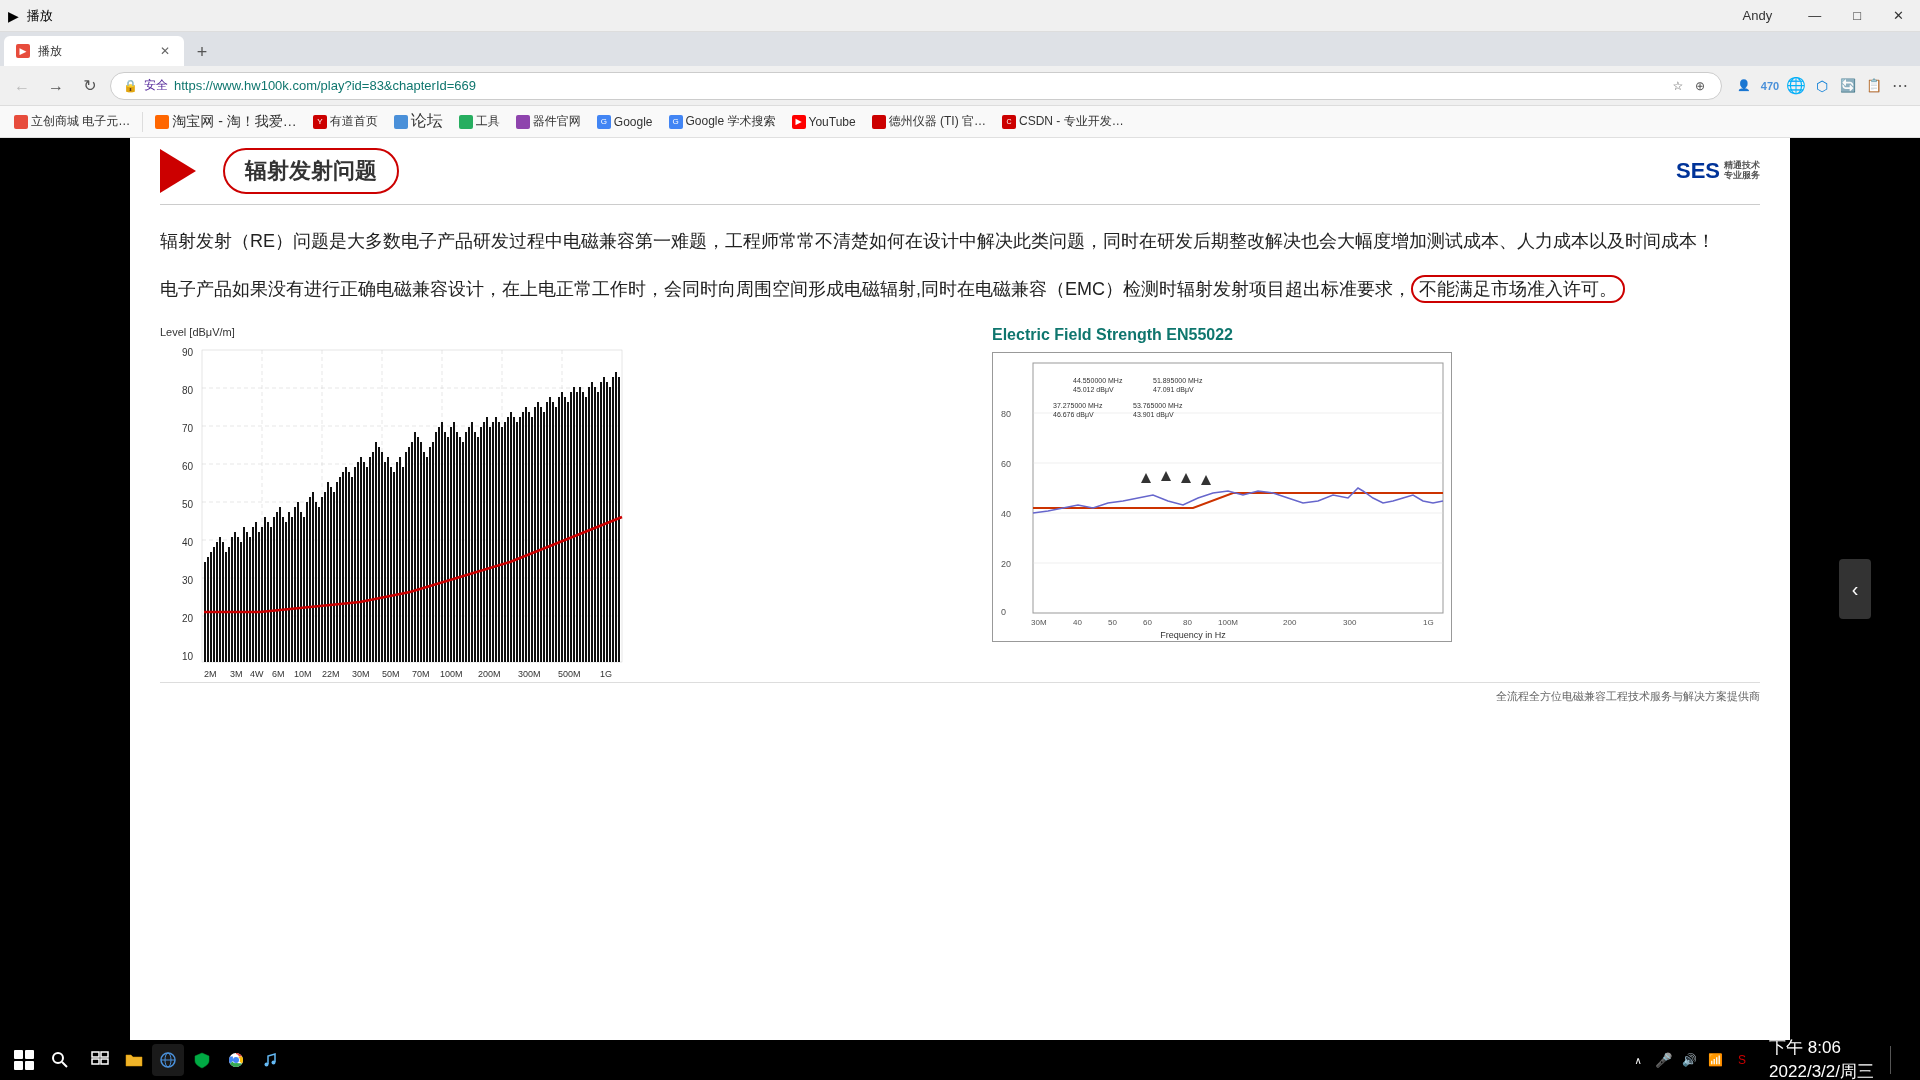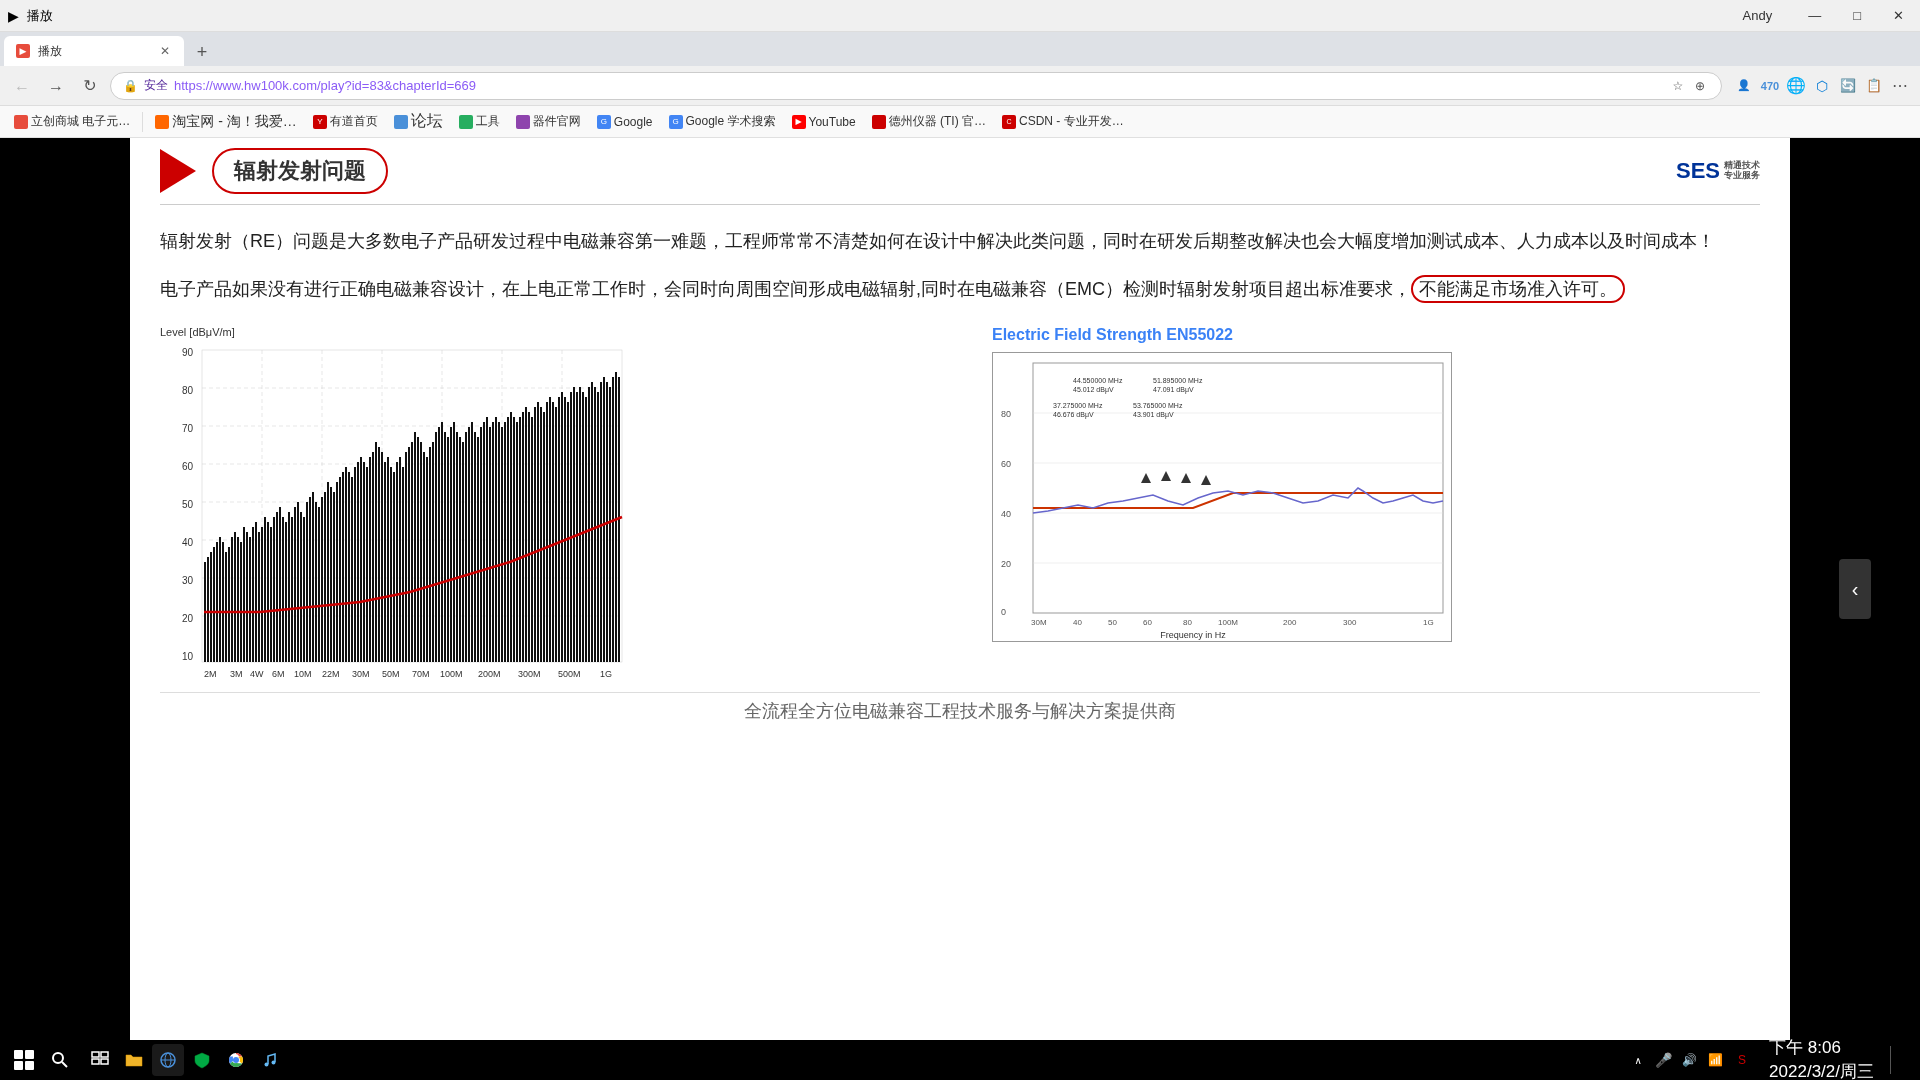--- a/index.html
+++ b/index.html
@@ -64,21 +64,21 @@
       background: #fff;
       border: 1px solid #ccc;
       border-radius: 14px;
       display: flex;
       align-items: center;
       padding: 0 12px;
       gap: 6px;
       font-size: 13px;
     }
     .address-lock { color: #4CAF50; font-size: 12px; }
-    .address-text { flex: 1; color: #8b5cf6; font-size: 13px; }
+    .address-text { flex: 1; color: #0f766e; font-size: 13px; }
     .address-icons { display: flex; gap: 4px; align-items: center; }
     .addr-icon { width: 18px; height: 18px; display: flex; align-items: center; justify-content: center; font-size: 12px; color: #555; cursor: pointer; }
     .browser-icons { display: flex; gap: 2px; align-items: center; margin-left: 4px; }
     .br-icon { width: 24px; height: 24px; display: flex; align-items: center; justify-content: center; font-size: 14px; color: #555; cursor: pointer; }
 
     
     .bookmarks {
       height: 32px;
       background: #f9f9f9;
       display: flex;
@@ -152,21 +152,21 @@
     .taskbar-clock { text-align: left; color: #fff; font-size: 17px; line-height: 1.4; cursor: pointer; padding: 0 8px; }
 
     
     .slide-wrapper {
       padding: 10px 30px;
       background: #fff;
     }
     .slide-header {
       display: flex;
       align-items: center;
-      gap: 16px;
+      gap: 27px;
       margin-bottom: 20px;
       padding-bottom: 10px;
       border-bottom: 1px solid #ccc;
     }
     .triangle-icon {
       width: 0; height: 0;
       border-top: 22px solid transparent;
       border-bottom: 22px solid transparent;
       border-left: 36px solid #cc0000;
       flex-shrink: 0;
@@ -230,37 +230,36 @@
     }
     .left-chart canvas, .left-chart svg { position: absolute; top: 0; left: 0; }
 
     
     .right-chart-wrapper {
       flex: 1;
     }
     .right-chart-title {
       font-size: 16px;
       font-weight: bold;
-      color: #3b82f6;
+      color: #0f766e;
       margin-bottom: 8px;
     }
     .right-chart-box {
       border: 1px solid #999;
       background: #fff;
       width: 460px;
       height: 290px;
       position: relative;
       overflow: hidden;
     }
 
     .slide-footer {
-      text-align: center;
-      font-size: 18px;
+      text-align: right;
+      font-size: 11px;
       color: #666;
-      margin-top: 10px;
       padding-top: 6px;
       border-top: 1px solid #ddd;
     }
   </style>
 </head>
 <body>
 
 <div class="titlebar">
   <div class="titlebar-left">
     <span style="font-size:14px;">▶</span>

